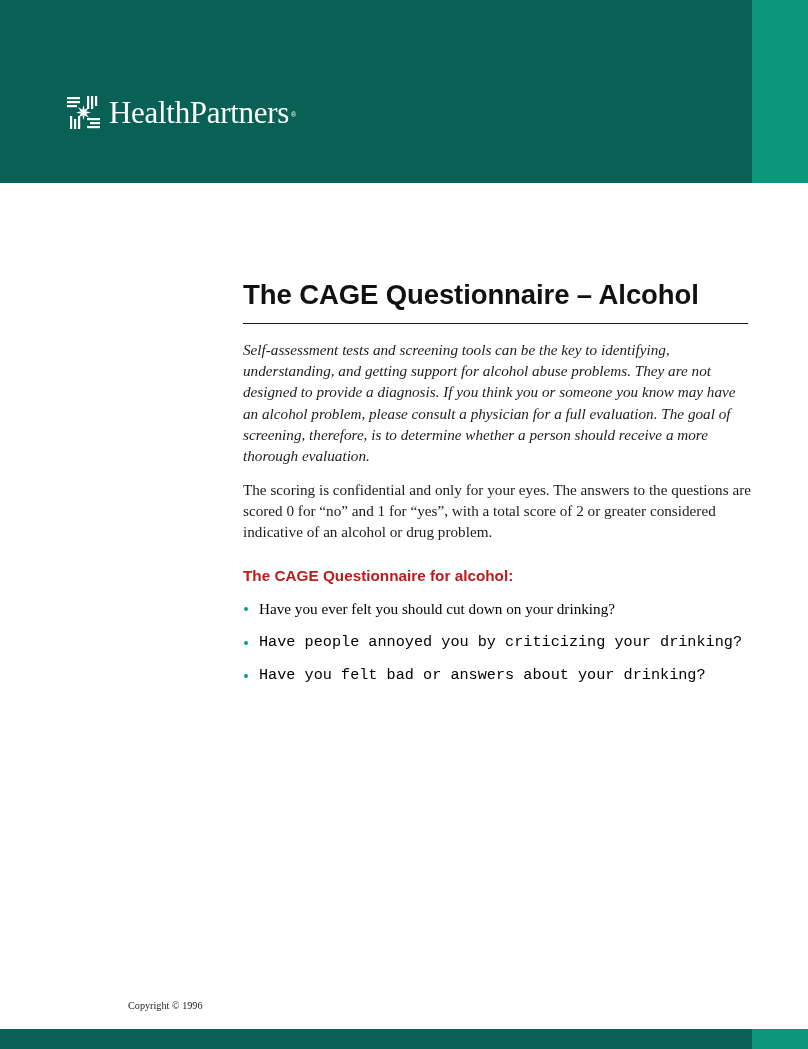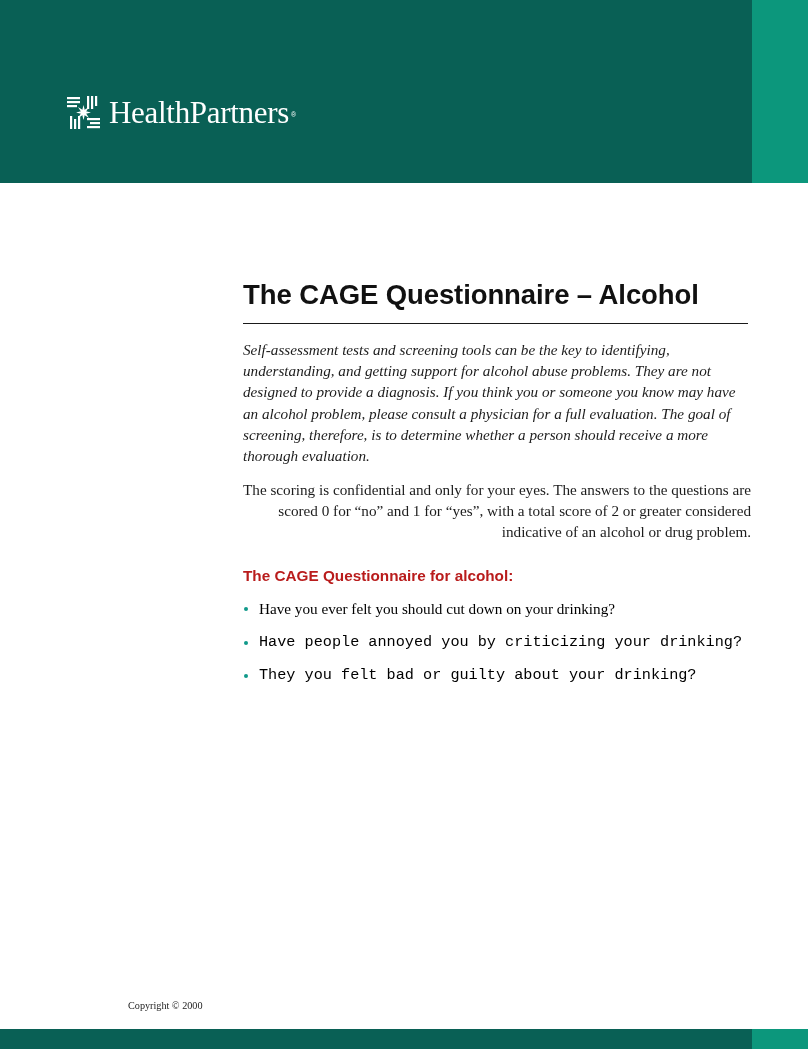--- a/index.html
+++ b/index.html
@@ -34,21 +34,21 @@
       color: #111111; line-height: 32px; white-space: nowrap;
       border-bottom: 1px solid #1a1a1a; padding-bottom: 12px;
       letter-spacing: -0.1px;
     }
 
     .para {
       position: absolute; left: 243px; width: 508px;
       font-size: 15.2px; line-height: 21.2px; color: #1c1c1c;
     }
     .para1 { top: 339px; font-style: italic; }
-    .para2 { top: 479px; text-align: right; }
+    .para2 { top: 479px; }
 
     .subhead {
       position: absolute; left: 243px; top: 566px;
       font-family: "Liberation Sans", sans-serif; font-size: 15.3px;
       color: #b91c1c; line-height: 20px;
     }
 
     .question-list { position: absolute; left: 243px; top: 598px; width: 510px; list-style: none; }
     .question { position: relative; padding-left: 16px; font-size: 15.2px; line-height: 21.2px; color: #000000; }
     .question + .question { margin-top: 12.5px; font-family: Liberation Mono, monospace; }
@@ -116,20 +116,20 @@
   <li class="question">
     <span class="bullet"></span>
     <span>Have you ever felt you should cut down on your drinking?</span>
   </li>
   <li class="question">
     <span class="bullet"></span>
     <span>Have people annoyed you by criticizing your drinking?</span>
   </li>
   <li class="question">
     <span class="bullet"></span>
-    <span>They you felt bad or guilty about your drinking?</span>
+    <span>Have you felt bad or answers about your drinking?</span>
   </li>
 </ul>
 
-<div class="copyright">Copyright © 2000</div>
+<div class="copyright">Copyright © 1996</div>
 
 <div class="footer-band"></div>
 <div class="footer-stripe"></div>
 
 </body></html>

